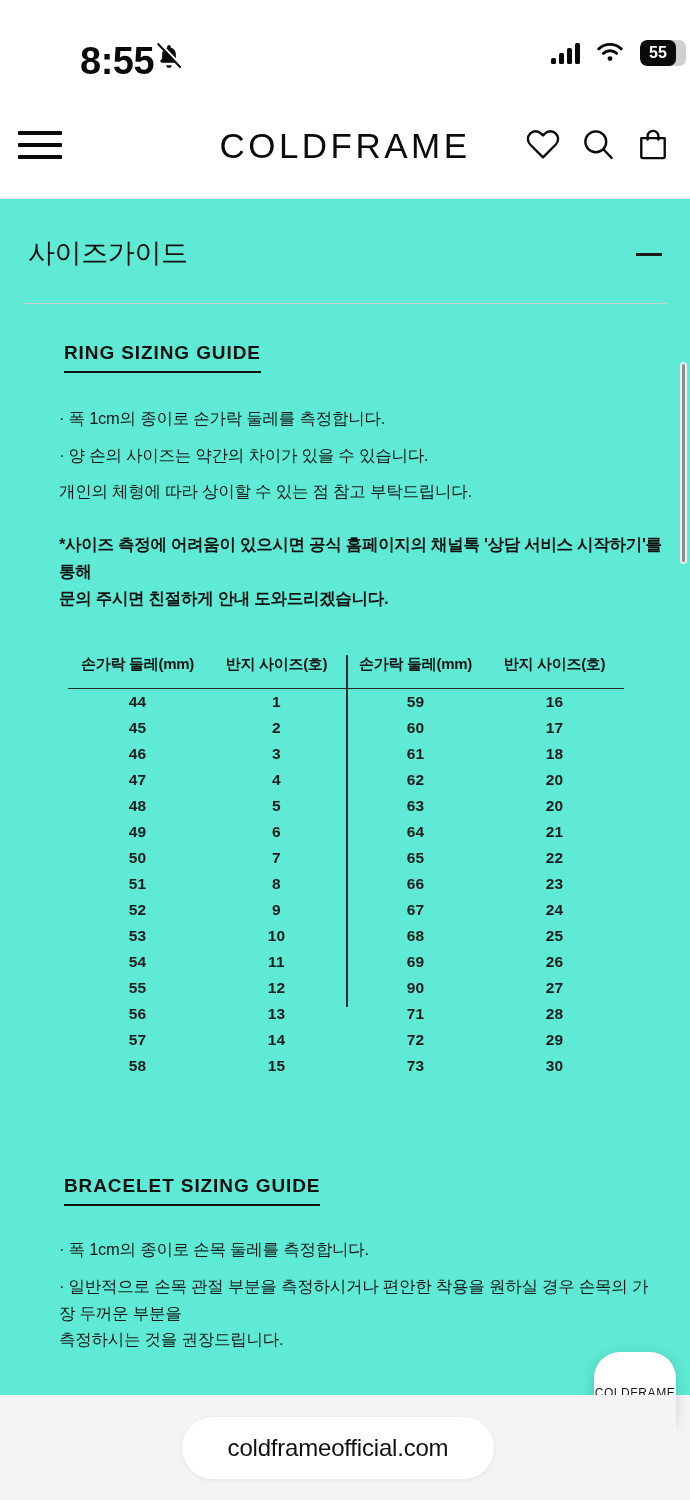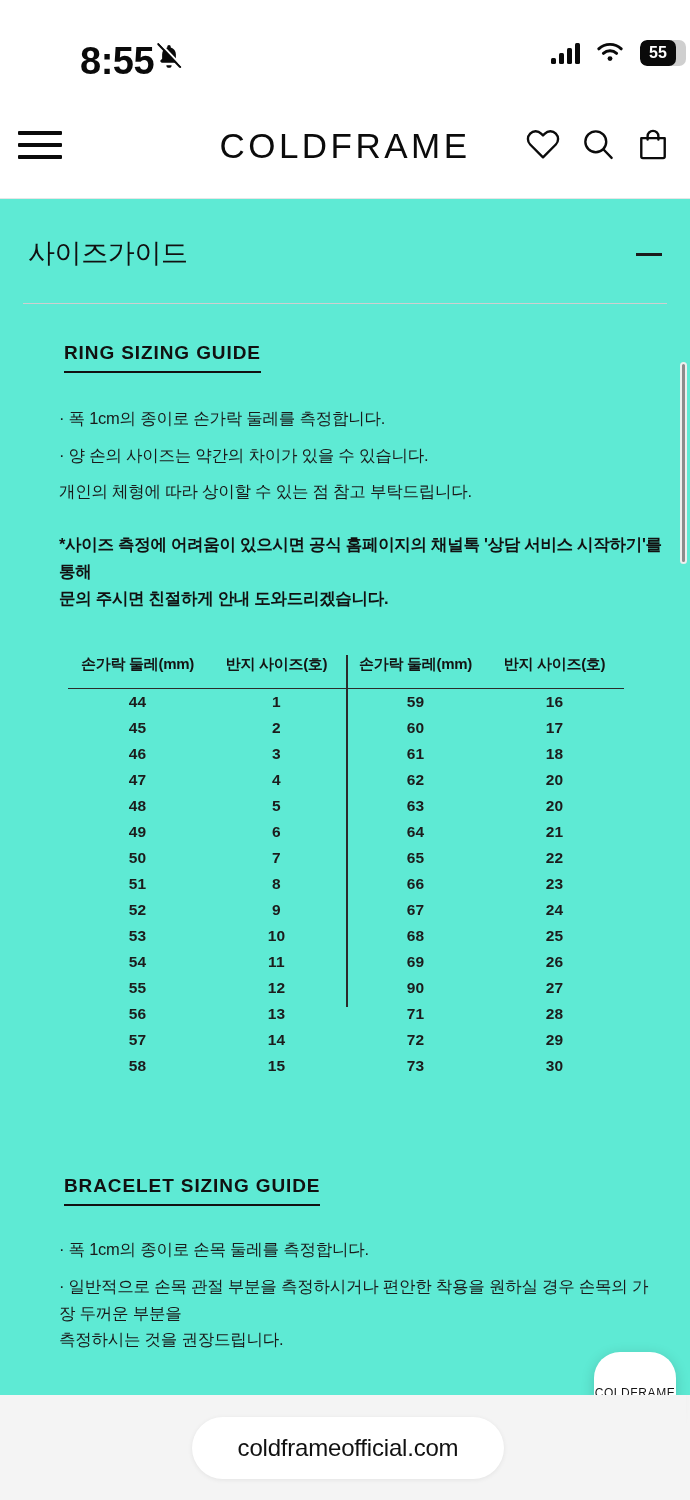--- a/index.html
+++ b/index.html
@@ -155,21 +155,21 @@
     box-shadow:0 3px 14px rgba(0,0,0,0.16);
     display:flex; align-items:center; justify-content:center;
     cursor:pointer;
   }
   #floating-chat-label {
     font-size:12px; letter-spacing:0.6px; color:#151515;
   }
 
   
   #browser-bar {
-    position:absolute; left:10px; bottom:0; width:676px; height:105px;
+    position:absolute; left:0; bottom:0; width:676px; height:105px;
     background:#f4f4f4;
     display:flex; align-items:center; justify-content:center;
   }
   #url-pill {
     background:#ffffff; border-radius:32px;
     padding:17px 46px;
     box-shadow:0 1px 5px rgba(0,0,0,0.07);
     cursor:pointer;
   }
   #url-text { font-size:24px; color:#111; letter-spacing:-0.2px; }

